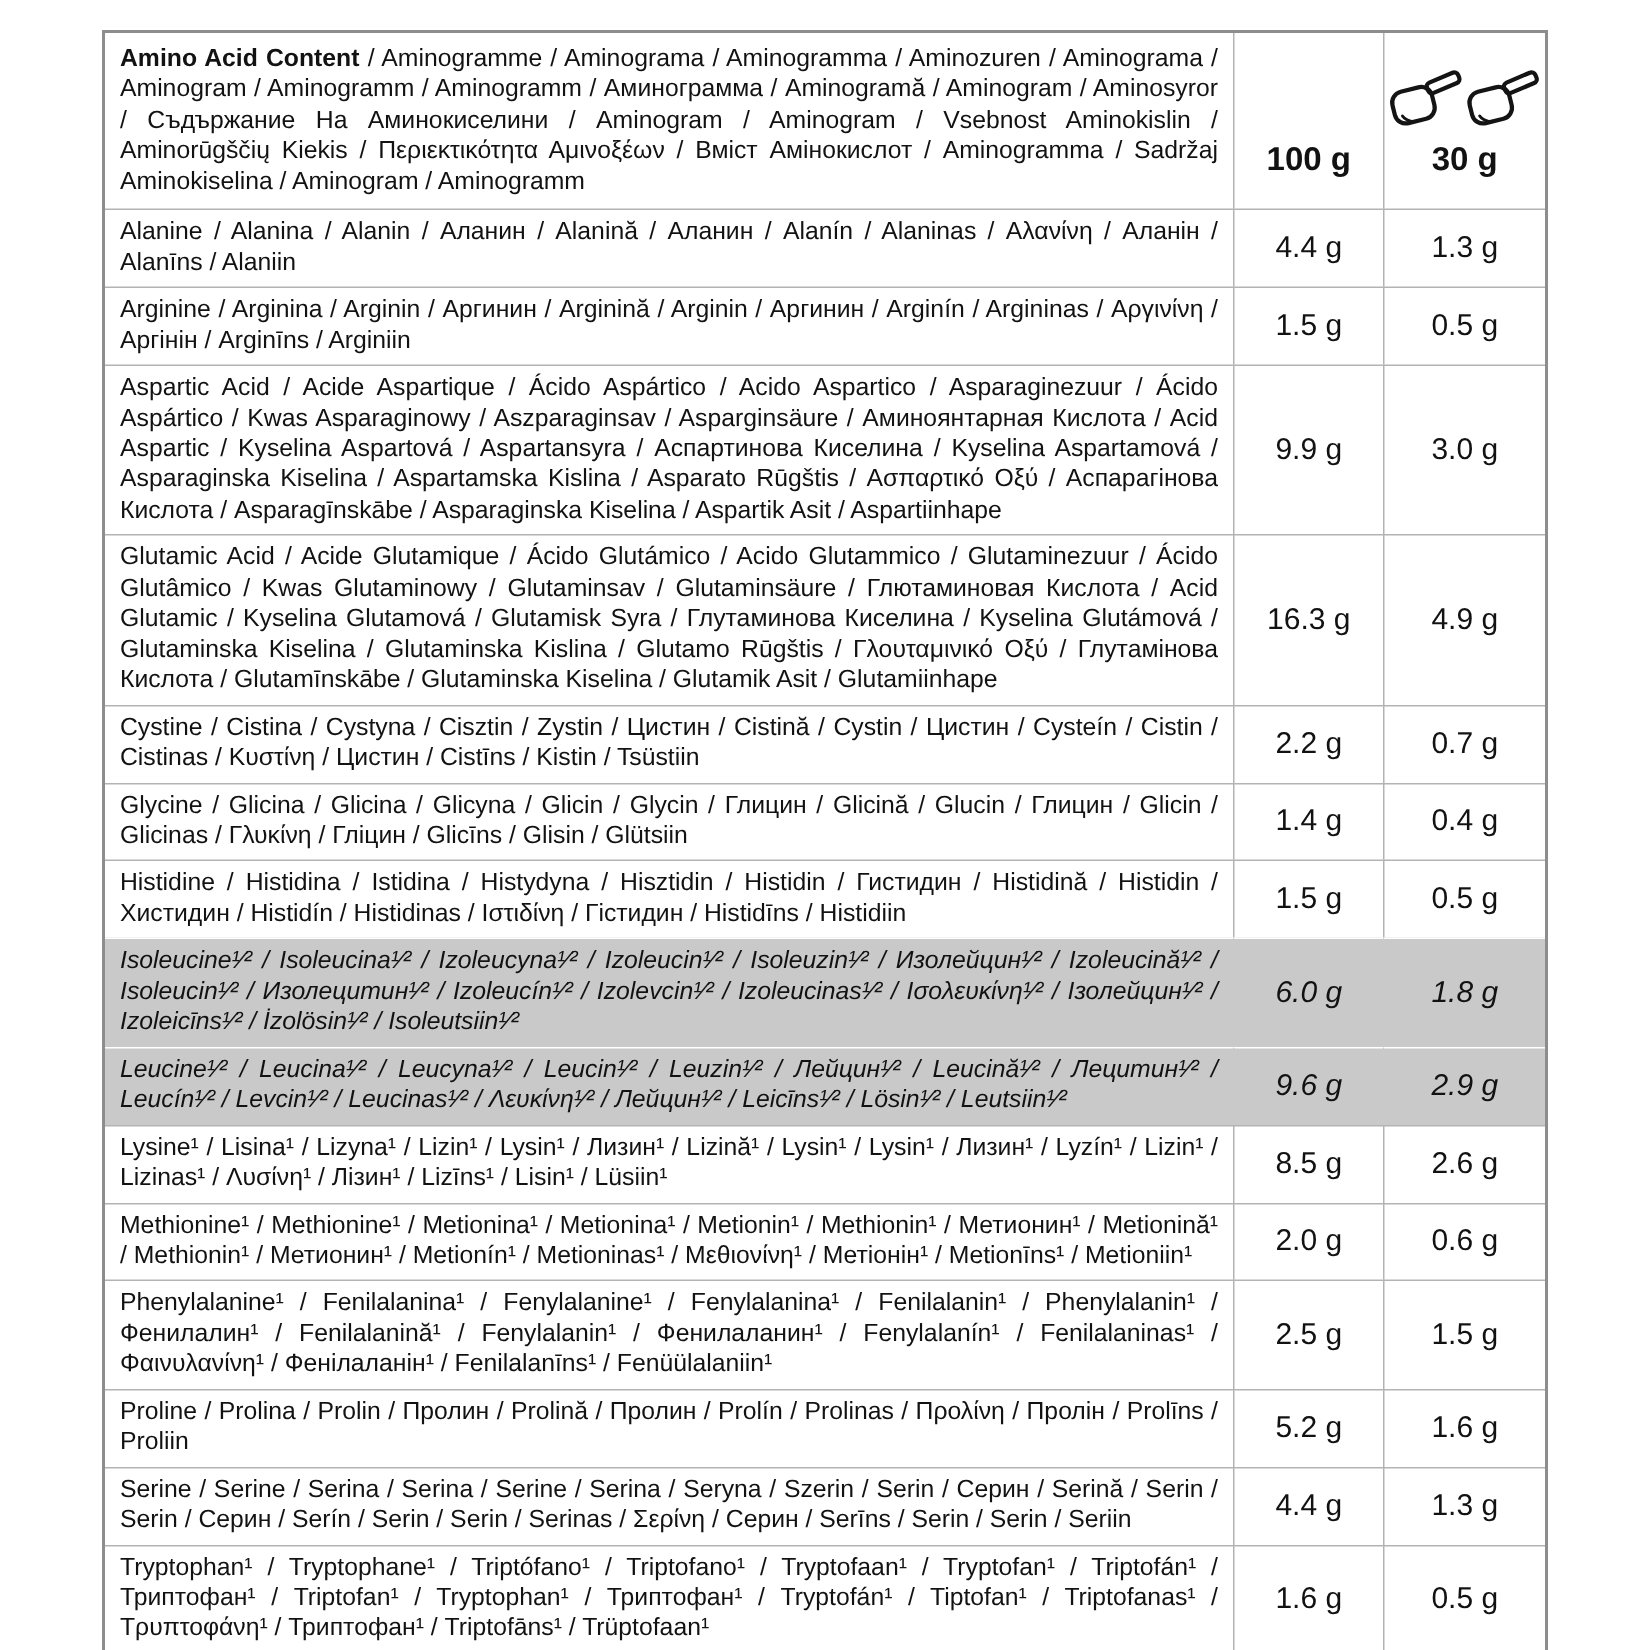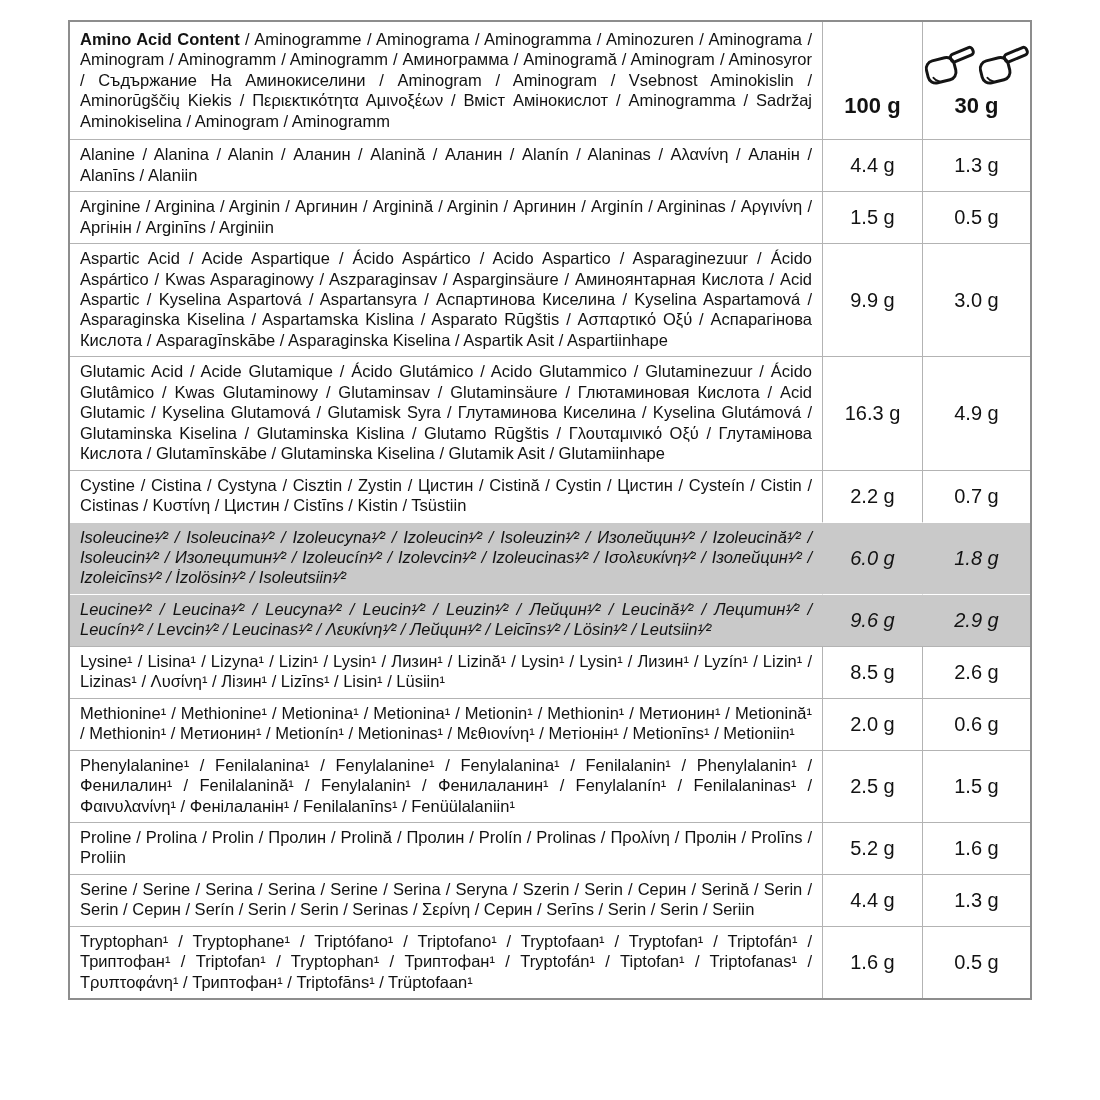--- a/index.html
+++ b/index.html
@@ -44,21 +44,20 @@
   td.val {
     text-align: center;
     vertical-align: middle;
     font-size: 20px;
   }
 
   th.val { vertical-align: middle; }
   .colhead {
     display: flex;
     flex-direction: column;
-    align-items: center;
     justify-content: center;
     gap: 2px;
     padding: 6px 2px;
   }
   .icon-slot { height: 48px; display: flex; align-items: center; justify-content: center; }
   .colhead .label { font-weight: bold; font-size: 22px; }
 
   
   tr.hl td { background: #c9c9c9; }
   tr.hl td.val { border-left-color: transparent; }
@@ -129,20 +128,30 @@
         <tr>
     <td class="names">Glutamic Acid / Acide Glutamique / Ácido Glutámico / Acido Glutammico / Glutaminezuur / Ácido Glutâmico / Kwas Glutaminowy / Glutaminsav / Glutaminsäure / Глютаминовая Кислота / Acid Glutamic / Kyselina Glutamová / Glutamisk Syra / Глутаминова Киселина / Kyselina Glutámová / Glutaminska Kiselina / Glutaminska Kislina / Glutamo Rūgštis / Γλουταμινικό Οξύ / Глутамінова Кислота / Glutamīnskābe / Glutaminska Kiselina / Glutamik Asit / Glutamiinhape</td>
     <td class="val">16.3 g</td>
     <td class="val">4.9 g</td>
   </tr>
         <tr>
     <td class="names">Cystine / Cistina / Cystyna / Cisztin / Zystin / Цистин / Cistină / Cystin / Цистин / Cysteín / Cistin / Cistinas / Κυστίνη / Цистин / Cistīns / Kistin / Tsüstiin</td>
     <td class="val">2.2 g</td>
     <td class="val">0.7 g</td>
   </tr>
+        <tr>
+    <td class="names">Glycine / Glicina / Glicina / Glicyna / Glicin / Glycin / Глицин / Glicină / Glucin / Глицин / Glicin / Glicinas / Γλυκίνη / Гліцин / Glicīns / Glisin / Glütsiin</td>
+    <td class="val">1.4 g</td>
+    <td class="val">0.4 g</td>
+  </tr>
+        <tr>
+    <td class="names">Histidine / Histidina / Istidina / Histydyna / Hisztidin / Histidin / Гистидин / Histidină / Histidin / Хистидин / Histidín / Histidinas / Ιστιδίνη / Гістидин / Histidīns / Histidiin</td>
+    <td class="val">1.5 g</td>
+    <td class="val">0.5 g</td>
+  </tr>
         <tr class="hl">
     <td class="names">Isoleucine¹⁄² / Isoleucina¹⁄² / Izoleucyna¹⁄² / Izoleucin¹⁄² / Isoleuzin¹⁄² / Изолейцин¹⁄² / Izoleucină¹⁄² / Isoleucin¹⁄² / Изолецитин¹⁄² / Izoleucín¹⁄² / Izolevcin¹⁄² / Izoleucinas¹⁄² / Ισολευκίνη¹⁄² / Ізолейцин¹⁄² / Izoleicīns¹⁄² / İzolösin¹⁄² / Isoleutsiin¹⁄²</td>
     <td class="val">6.0 g</td>
     <td class="val">1.8 g</td>
   </tr>
         <tr class="hl">
     <td class="names">Leucine¹⁄² / Leucina¹⁄² / Leucyna¹⁄² / Leucin¹⁄² / Leuzin¹⁄² / Лейцин¹⁄² / Leucină¹⁄² / Лецитин¹⁄² / Leucín¹⁄² / Levcin¹⁄² / Leucinas¹⁄² / Λευκίνη¹⁄² / Лейцин¹⁄² / Leicīns¹⁄² / Lösin¹⁄² / Leutsiin¹⁄²</td>
     <td class="val">9.6 g</td>
     <td class="val">2.9 g</td>
   </tr>

